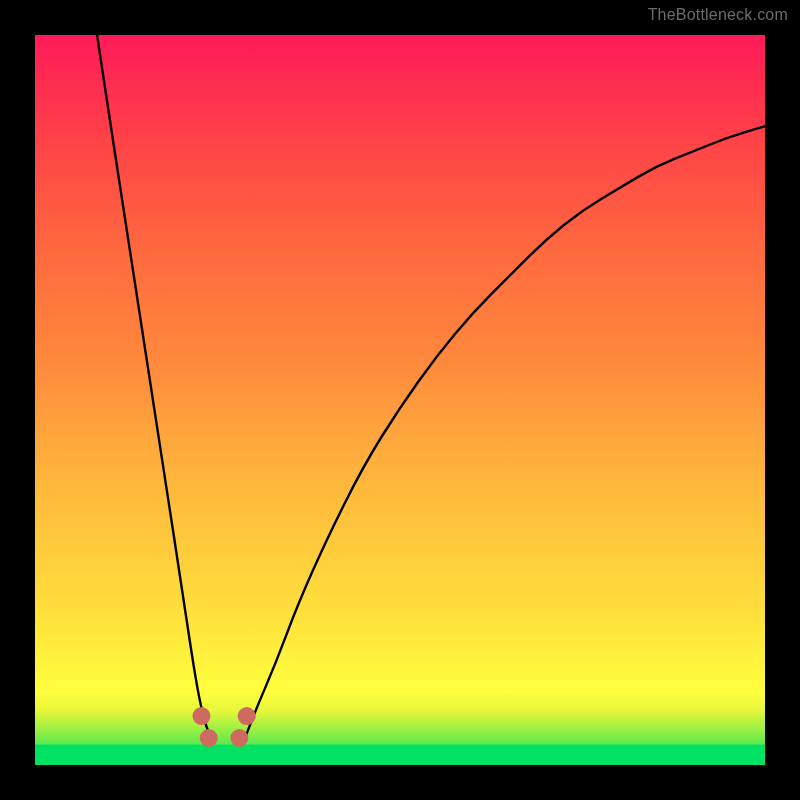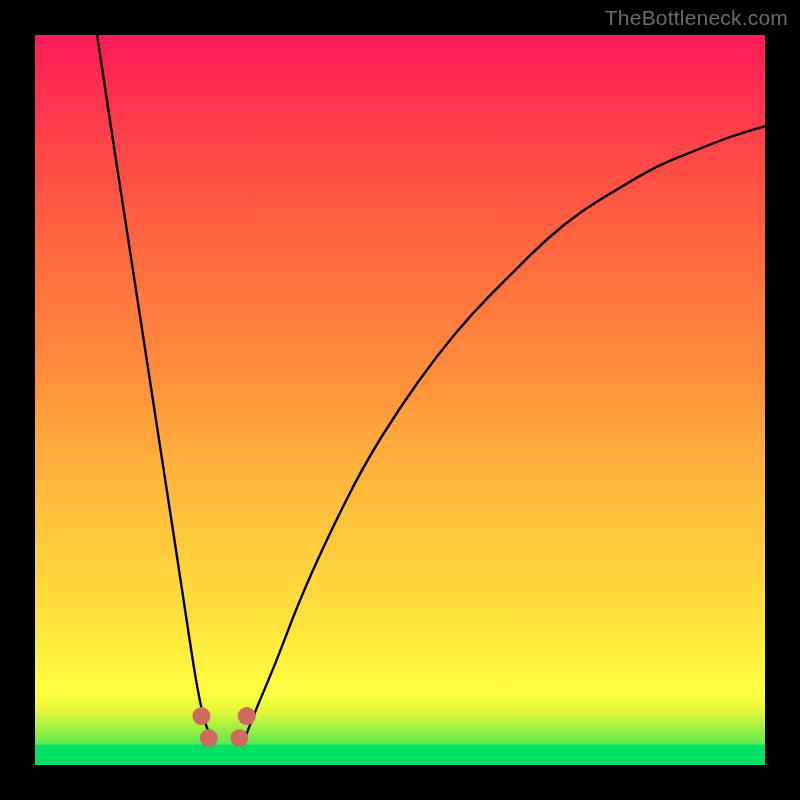--- a/index.html
+++ b/index.html
@@ -23,21 +23,21 @@
     top: 35px;
     width: 730px;
     height: 730px;
     overflow: hidden;
   }
   .watermark {
     position: absolute;
     top: 6px;
     right: 12px;
     color: #6b6b6b;
-    font-size: 21px;
+    font-size: 16px;
     font-weight: 500;
     letter-spacing: 0.2px;
     z-index: 60;
   }
   svg { display: block; }
 </style>
 </head>
 <body>
 
 <div class="frame">

